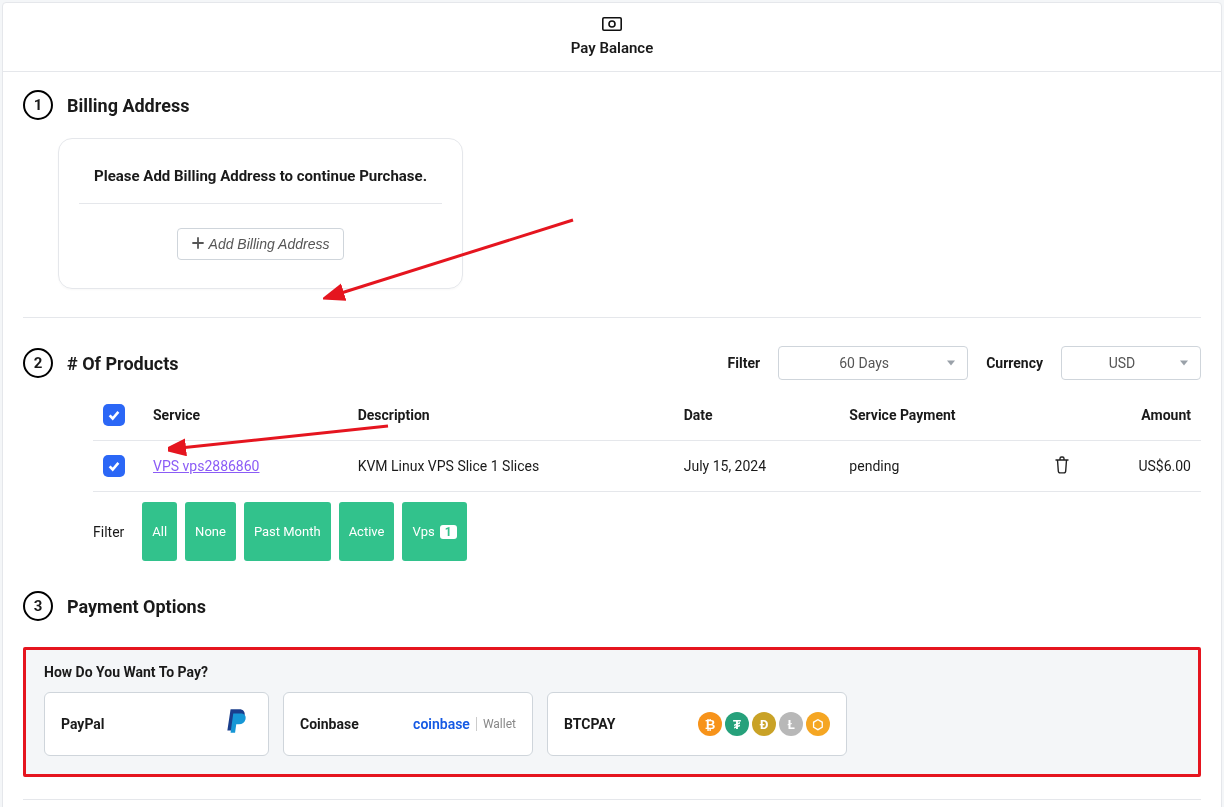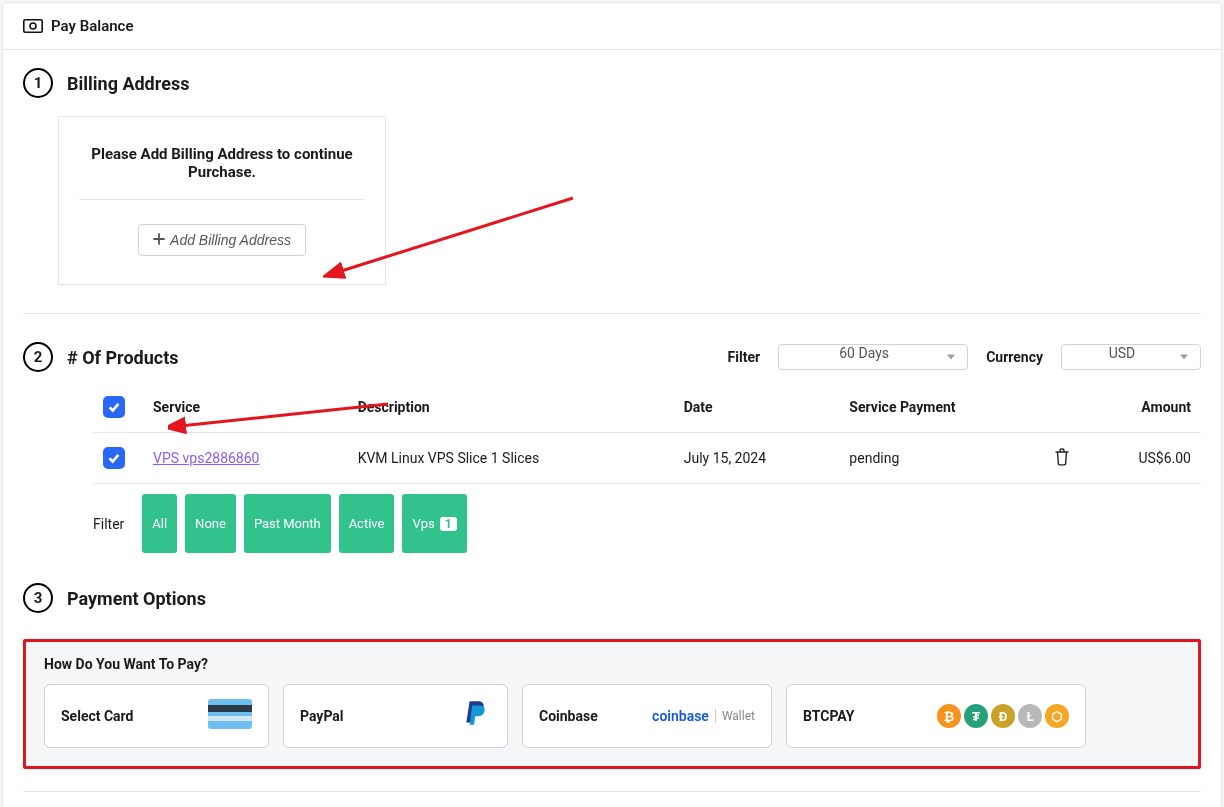--- a/index.html
+++ b/index.html
@@ -17,20 +17,21 @@
     padding: 0;
   }
   .page-header {
     padding: 14px 20px;
     border-bottom: 1px solid #e5e7eb;
     font-size: 15px;
     font-weight: 600;
     display: flex;
     align-items: center;
     gap: 8px;
+    flex-direction: column;
   }
   .money-icon {
     display: inline-flex;
     align-items: center;
   }
   .content { padding: 18px 20px; }
 
   .step-row {
     display: flex;
     align-items: center;
@@ -41,22 +42,22 @@
     width: 30px; height: 30px;
     border: 2px solid #000;
     border-radius: 50%;
     display: flex; align-items: center; justify-content: center;
     font-weight: 700; font-size: 15px;
   }
   .step-title { font-size: 18px; font-weight: 700; }
 
   .billing-card {
     border: 1px solid #e5e7eb;
-    border-radius: 0;
-    width: 328px;
+    border-radius: 14px;
+    width: 405px;
     padding: 28px 20px;
     margin-left: 35px;
     margin-bottom: 28px;
     box-shadow: 0 1px 2px rgba(0,0,0,0.03);
   }
   .billing-card .prompt {
     font-weight: 700;
     font-size: 15px;
     text-align: center;
     padding-bottom: 18px;
@@ -84,21 +85,21 @@
     margin-left: auto;
   }
   .step2-row {
     display: flex; align-items: center;
   }
   .filter-label { font-weight: 700; font-size: 14px; }
   .select-box {
     border: 1px solid #cfd5db;
     background: #fff;
     border-radius: 4px;
-    padding: 0 34px 8px 16px;
+    padding: 8px 34px 8px 16px;
     font-size: 14px;
     color: #555;
     position: relative;
     min-width: 140px;
     text-align: center;
     cursor: pointer;
   }
   .select-box::after {
     content: "";
     position: absolute; right: 12px; top: 50%;
@@ -299,30 +300,20 @@
     <div class="step-row">
       <div class="step-circle">3</div>
       <div class="step-title">Payment Options</div>
     </div>
 
     <div class="pay-wrapper">
       <div class="payment-box">
         <div class="pay-title">How Do You Want To Pay?</div>
         <div class="pay-row">
           <div class="pay-opt">
-            <span class="label">Select Card</span>
-            <span>
-              <svg width="44" height="30" viewBox="0 0 44 30">
-                  <rect width="44" height="30" rx="3" fill="#6fbef0"></rect>
-                  <rect y="6" width="44" height="7" fill="#2b3a4a"></rect>
-                  <rect y="17" width="44" height="5" fill="#cfe8f8"></rect>
-                </svg>
-            </span>
-          </div>
-          <div class="pay-opt">
             <span class="label">PayPal</span>
             <span>
               <svg width="30" height="30" viewBox="0 0 24 28">
                   <path d="M6 2h8c4 0 6 2.5 5 6.5-.8 3.4-3.5 5-7 5H9.2L8 22H3L6 2z" fill="#1a3e8c"></path>
                   <path d="M8.5 6h7c3.5 0 5.3 2.2 4.4 5.7-.7 3-3 4.4-6.1 4.4h-2.5L10.2 24H6l2.5-18z" fill="#1697d6"></path>
                 </svg>
             </span>
           </div>
           <div class="pay-opt" style="max-width:250px;">
             <span class="label">Coinbase</span>

